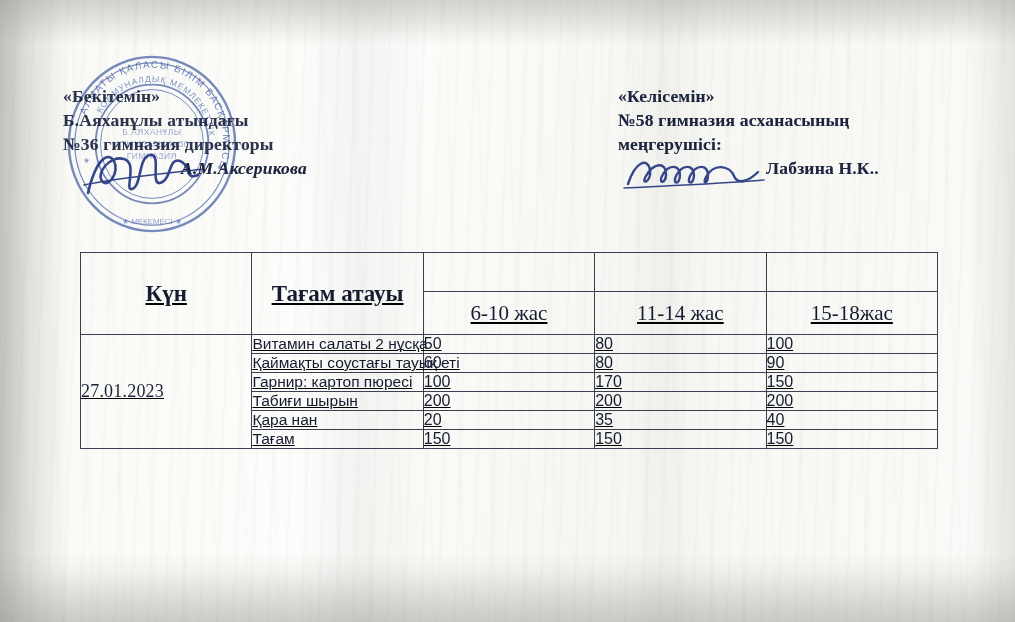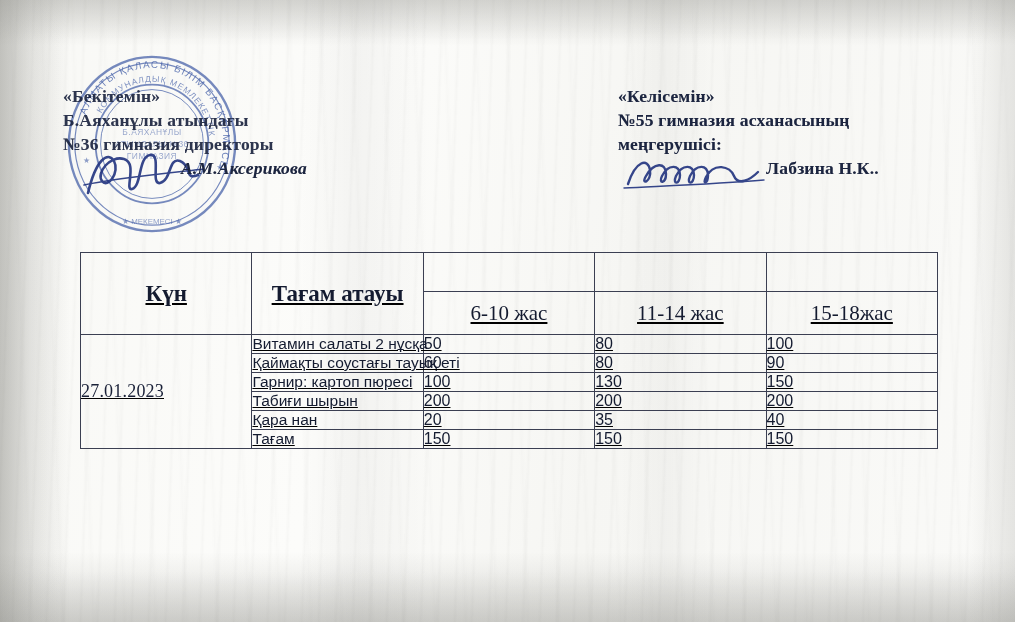--- a/index.html
+++ b/index.html
@@ -287,21 +287,21 @@
       <div class="hdr-line">«Бекітемін»</div>
       <div class="hdr-line">Б.Аяханұлы атындағы</div>
       <div class="hdr-line">№36 гимназия директоры</div>
       <div class="sig-row">
         <span id="director-name">А.М.Аксерикова</span>
       </div>
     </div>
 
     <div class="hdr-col inkish" id="hdr-right">
       <div class="hdr-line">«Келісемін»</div>
-      <div class="hdr-line">№55 гимназия  асханасының</div>
+      <div class="hdr-line">№58 гимназия  асханасының</div>
       <div class="hdr-line">меңгерушісі:</div>
       <div class="sig-row">
         <span id="manager-name">Лабзина Н.К..</span>
       </div>
     </div>
   </div>
 
   <table id="menu-table">
     <colgroup>
       <col class="col-day">
@@ -343,21 +343,21 @@
       </tr>
       <tr class="row-mid">
         <td class="dish-cell">Қаймақты соустағы тауық еті</td>
         <td class="val-cell">60</td>
         <td class="val-cell">80</td>
         <td class="val-cell">90</td>
       </tr>
       <tr>
         <td class="dish-cell">Гарнир: картоп пюресі</td>
         <td class="val-cell">100</td>
-        <td class="val-cell">130</td>
+        <td class="val-cell">170</td>
         <td class="val-cell">150</td>
       </tr>
       <tr>
         <td class="dish-cell">Табиғи шырын</td>
         <td class="val-cell">200</td>
         <td class="val-cell">200</td>
         <td class="val-cell">200</td>
       </tr>
       <tr class="row-mid">
         <td class="dish-cell">Қара нан</td>

